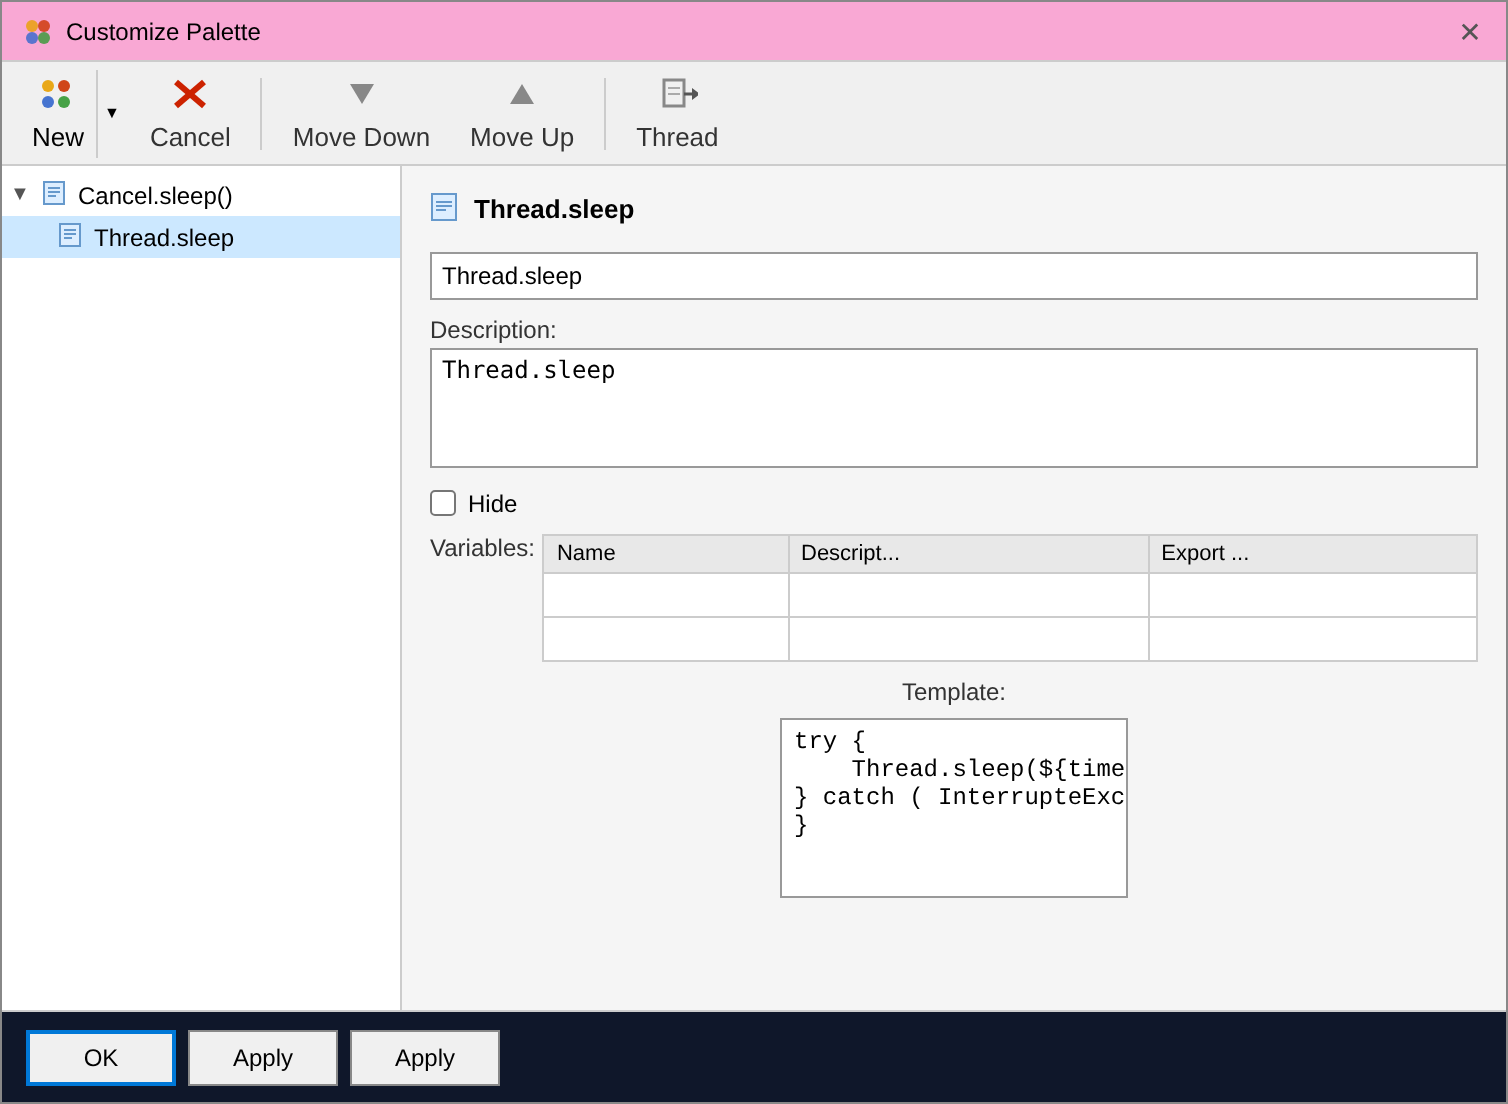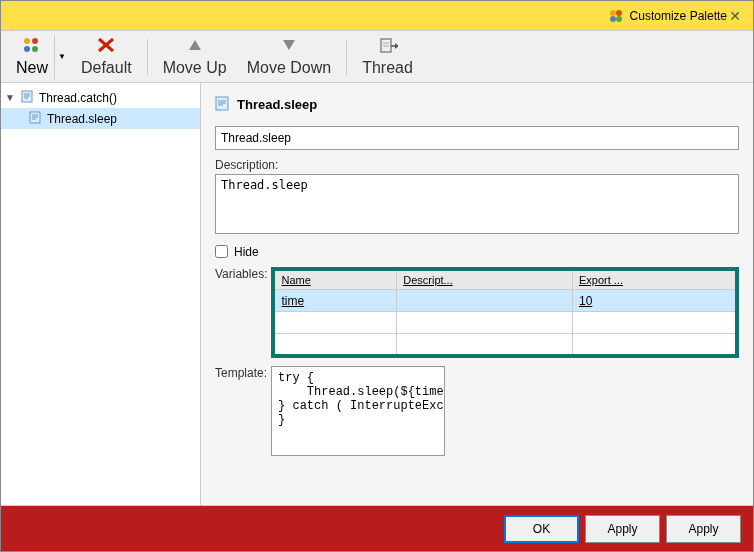--- a/index.html
+++ b/index.html
@@ -16,26 +16,26 @@
     .dialog {
       width: 754px;
       height: 552px;
       background: #f0f0f0;
       border: 1px solid #888;
       box-shadow: 2px 2px 8px rgba(0,0,0,0.4);
       display: flex;
       flex-direction: column;
     }
     .title-bar {
-      background: #fde047;
+      background: #f9a8d4;
       border-bottom: 1px solid #ccc;
       padding: 6px 10px;
       display: flex;
       align-items: center;
-      justify-content: flex-end;
+      justify-content: space-between;
       height: 30px;
     }
     .title-bar-left {
       display: flex;
       align-items: center;
       gap: 6px;
     }
     .title-text {
       font-size: 12px;
       color: #000;
@@ -68,21 +68,21 @@
       cursor: pointer;
       border: 1px solid transparent;
       border-radius: 2px;
       min-width: 40px;
       height: 44px;
       font-size: 11px;
       color: #333;
       background: transparent;
     }
     .toolbar-btn-label {
-      font-size: 16px;
+      font-size: 13px;
     }
     .toolbar-separator {
       width: 1px;
       height: 36px;
       background: #ccc;
       margin: 0 4px;
     }
     .new-btn-group {
       display: flex;
       align-items: center;
@@ -190,63 +190,62 @@
     }
     .variables-section {
       display: flex;
       flex-direction: row;
       gap: 4px;
     }
     .variables-table {
       border-collapse: collapse;
       width: 100%;
       background: #fff;
-      border: 4px solid #0f766e;
-      text-decoration: underline;
+      border: 1px solid #0f766e;
     }
     .variables-table th {
       background: #e8e8e8;
       border: 1px solid #ccc;
       padding: 3px 6px;
       font-size: 11px;
       font-weight: normal;
       text-align: left;
     }
     .variables-table td {
       border: 1px solid #ccc;
       padding: 3px 6px;
       font-size: 12px;
       height: 22px;
     }
     .variables-table tr.selected td {
       background: #cce8ff;
     }
     .template-section {
       display: flex;
-      flex-direction: row;
+      flex-direction: column;
       gap: 4px;
+      align-items: center;
     }
     .template-area {
       border: 1px solid #999;
       background: #fff;
       font-family: 'Courier New', Courier, monospace;
       font-size: 12px;
       padding: 4px 6px;
       height: 90px;
       overflow: auto;
       white-space: pre;
       resize: none;
       outline: none;
     }
     .bottom-bar {
       border-top: 1px solid #ccc;
       padding: 0 12px;
-      background: #b91c1c;
-      display: flex;
-      justify-content: flex-end;
+      background: #0f172a;
+      display: flex;
       align-items: center;
       gap: 6px;
       height: 46px;
     }
     .dialog-btn {
       min-width: 75px;
       height: 28px;
       border: 1px solid #888;
       background: #f0f0f0;
       font-size: 12px;
@@ -306,41 +305,41 @@
       </div>
     </div>
 
     <div class="toolbar-btn">
       <span style="font-size:18px; color:#cc2200;">
         <svg width="20" height="18" viewBox="0 0 20 18">
           <line x1="3" y1="3" x2="17" y2="15" stroke="#cc2200" stroke-width="3"></line>
           <line x1="17" y1="3" x2="3" y2="15" stroke="#cc2200" stroke-width="3"></line>
         </svg>
       </span>
-      <span class="toolbar-btn-label">Default</span>
+      <span class="toolbar-btn-label">Cancel</span>
     </div>
 
     <div class="toolbar-separator"></div>
+
+    <div class="toolbar-btn">
+      <span style="font-size:18px; color:#666;">
+        <svg width="20" height="18" viewBox="0 0 20 18">
+          <polygon points="10,14 4,4 16,4" fill="#888"></polygon>
+        </svg>
+      </span>
+      <span class="toolbar-btn-label">Move Down</span>
+    </div>
 
     <div class="toolbar-btn">
       <span style="font-size:18px; color:#666;">
         <svg width="20" height="18" viewBox="0 0 20 18">
           <polygon points="10,4 4,14 16,14" fill="#888"></polygon>
         </svg>
       </span>
       <span class="toolbar-btn-label">Move Up</span>
-    </div>
-
-    <div class="toolbar-btn">
-      <span style="font-size:18px; color:#666;">
-        <svg width="20" height="18" viewBox="0 0 20 18">
-          <polygon points="10,14 4,4 16,4" fill="#888"></polygon>
-        </svg>
-      </span>
-      <span class="toolbar-btn-label">Move Down</span>
     </div>
 
     <div class="toolbar-separator"></div>
 
     <div class="toolbar-btn">
       <span style="font-size:16px; color:#555;">
         <svg width="20" height="18" viewBox="0 0 20 18">
           <rect x="3" y="2" width="10" height="13" fill="none" stroke="#888" stroke-width="1.5"></rect>
           <line x1="13" y1="9" x2="18" y2="9" stroke="#555" stroke-width="1.5"></line>
           <polygon points="17,6 21,9 17,12" fill="#555"></polygon>
@@ -359,21 +358,21 @@
       <div class="tree-item">
         <span class="tree-toggle">▼</span>
         <span class="tree-item-icon file-icon">
           <svg width="14" height="14" viewBox="0 0 14 14">
             <rect x="1" y="2" width="10" height="11" fill="#ddeeff" stroke="#6699cc" stroke-width="1"></rect>
             <line x1="3" y1="5" x2="9" y2="5" stroke="#6699cc" stroke-width="1"></line>
             <line x1="3" y1="7" x2="9" y2="7" stroke="#6699cc" stroke-width="1"></line>
             <line x1="3" y1="9" x2="7" y2="9" stroke="#6699cc" stroke-width="1"></line>
           </svg>
         </span>
-        <span>Thread.catch()</span>
+        <span>Cancel.sleep()</span>
       </div>
       <div class="tree-item tree-child selected">
         <span class="tree-item-icon file-icon">
           <svg width="14" height="14" viewBox="0 0 14 14">
             <rect x="1" y="2" width="10" height="11" fill="#ddeeff" stroke="#6699cc" stroke-width="1"></rect>
             <line x1="3" y1="5" x2="9" y2="5" stroke="#6699cc" stroke-width="1"></line>
             <line x1="3" y1="7" x2="9" y2="7" stroke="#6699cc" stroke-width="1"></line>
             <line x1="3" y1="9" x2="7" y2="9" stroke="#6699cc" stroke-width="1"></line>
           </svg>
         </span>
@@ -413,25 +412,20 @@
         <div class="field-label">Variables:</div>
         <table class="variables-table">
           <thead>
             <tr>
               <th>Name</th>
               <th>Descript...</th>
               <th>Export ...</th>
             </tr>
           </thead>
           <tbody>
-            <tr class="selected">
-              <td>time</td>
-              <td></td>
-              <td>10</td>
-            </tr>
             <tr>
               <td></td>
               <td></td>
               <td></td>
             </tr>
             <tr>
               <td></td>
               <td></td>
               <td></td>
             </tr>

